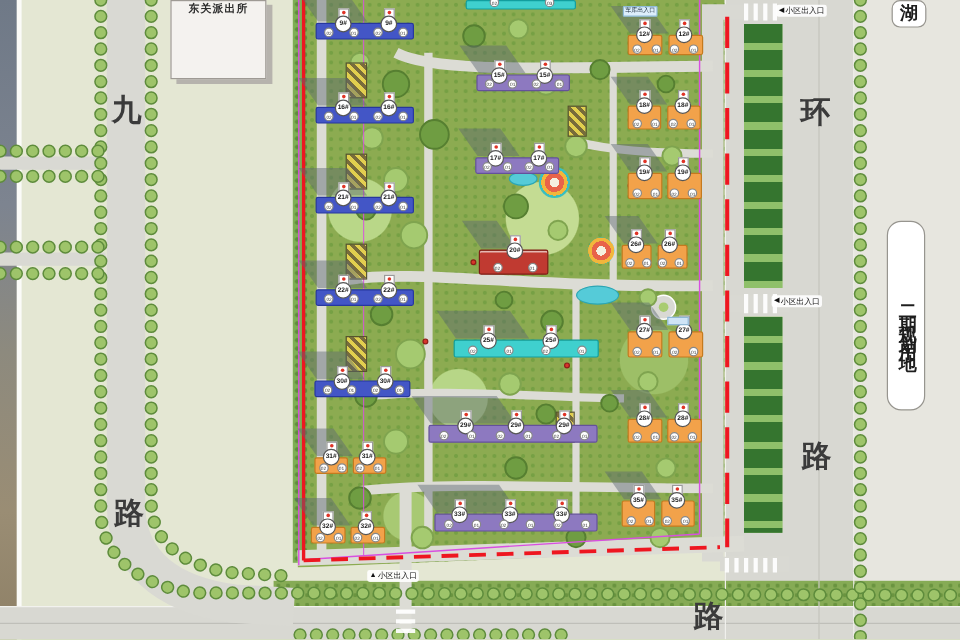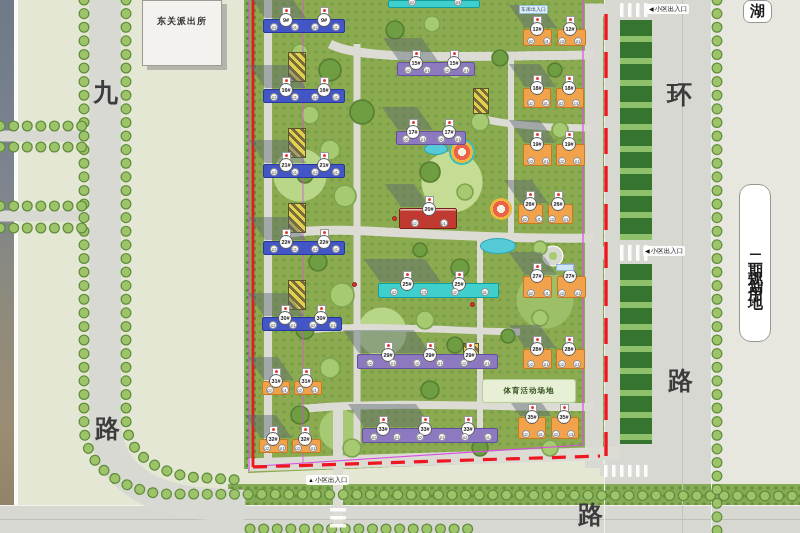--- a/index.html
+++ b/index.html
@@ -75,21 +75,21 @@
 
   
   #label-layer{position:absolute;left:0;top:0;width:800px;height:533px;z-index:7;}
   .road-char{position:absolute;font-size:25px;color:#3b3b3b;font-weight:bold;line-height:1;}
   .pill{position:absolute;background:#fff;border:1px solid #97958f;display:flex;align-items:center;justify-content:center;color:#1d1d1d;}
   #lake-pill{left:743px;top:0;width:29px;height:23px;border-radius:7px;font-size:15px;font-weight:bold;}
   #phase2-pill{left:739px;top:184px;width:32px;height:158px;border-radius:12px;
     writing-mode:vertical-rl;text-orientation:upright;letter-spacing:8px;font-size:15px;font-weight:bold;padding-top:8px;}
   .police-shadow{position:absolute;left:147px;top:4px;width:80px;height:66px;background:#b6b3ad;}
   .police{position:absolute;left:142px;top:0;width:80px;height:66px;background:#f4f2ef;border:1px solid #9e9a94;
-    display:flex;justify-content:center;padding-top:14px;font-size:9px;font-weight:bold;color:#2e2e2e;letter-spacing:1px;}
+    display:flex;justify-content:center;padding-top:0;font-size:9px;font-weight:bold;color:#2e2e2e;letter-spacing:1px;}
   .entrance{position:absolute;height:10px;display:flex;align-items:center;gap:1px;background:rgba(255,255,255,.9);
     border-radius:2px;padding:0 2px;font-size:6.5px;color:#111;white-space:nowrap;}
   .entrance .arr{font-size:6px;line-height:1;}
   .sports-label{position:absolute;left:482px;top:379px;width:94px;height:24px;background:#e7efd4;border:1px solid #b9cf9b;
     border-radius:3px;display:flex;align-items:center;justify-content:center;font-size:7.5px;font-weight:bold;color:#33511f;letter-spacing:1px;}
   .garage{position:absolute;left:519px;top:5px;height:9px;background:#ddeefb;border:1px solid #90bcd8;
     font-size:5px;line-height:7px;color:#234;padding:0 1px;border-radius:1px;white-space:nowrap;}
 </style>
 </head>
 <body>
@@ -474,21 +474,20 @@
     <div class="police">
       <span>东关派出所</span>
     </div>
     <div class="road-char" style="left:93px;top:80px;">九</div>
     <div class="road-char" style="left:95px;top:416px;">路</div>
     <div class="road-char" style="left:667px;top:82px;">环</div>
     <div class="road-char" style="left:668px;top:368px;">路</div>
     <div class="road-char" style="left:578px;top:502px;">路</div>
     <div class="pill" id="lake-pill">湖</div>
     <div class="pill" id="phase2-pill">二期规划用地</div>
-    <div class="sports-label">体育活动场地</div>
     <div class="garage">车库出入口</div>
     <div class="entrance" style="left:647px;top:4px;">
       <span class="arr">◀</span>
       <span>小区出入口</span>
     </div>
     <div class="entrance" style="left:643px;top:246px;">
       <span class="arr">◀</span>
       <span>小区出入口</span>
     </div>
     <div class="entrance" style="left:306px;top:475px;">

